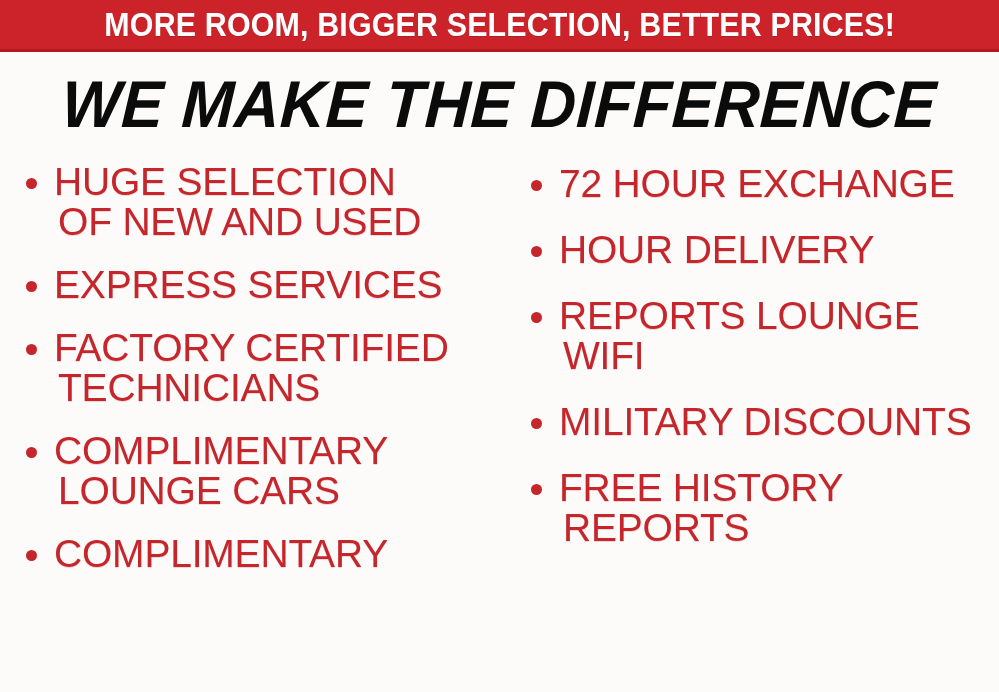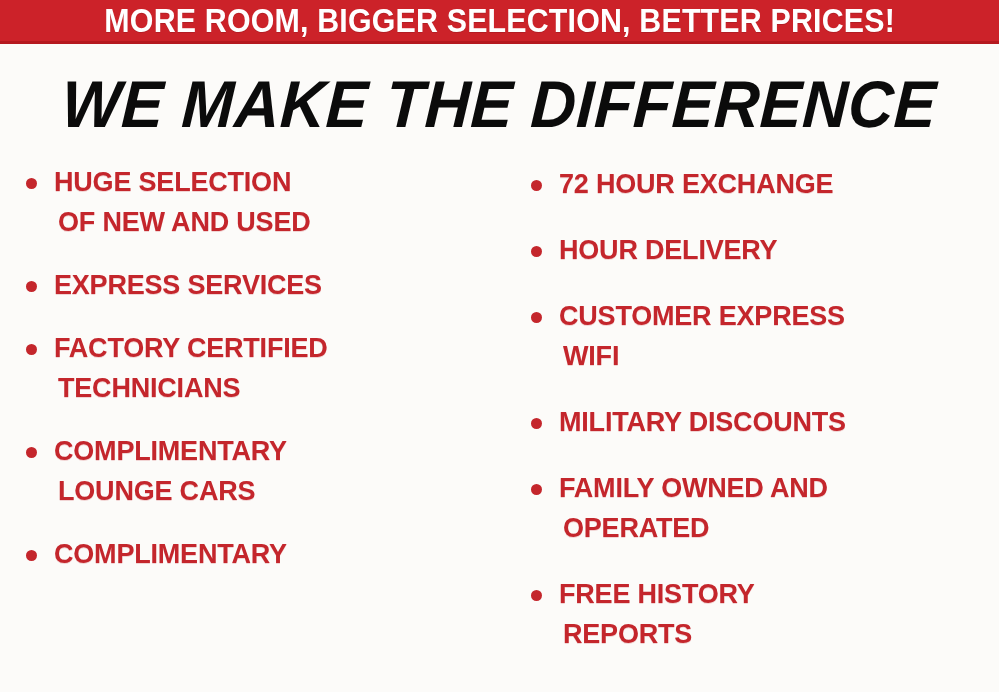--- a/index.html
+++ b/index.html
@@ -17,21 +17,21 @@
     font-family: "Liberation Sans", "DejaVu Sans", sans-serif;
     -webkit-font-smoothing: antialiased;
   }
 
   
   .banner {
     position: absolute;
     left: 0;
     top: 0;
     width: 999px;
-    height: 44px;
+    height: 52px;
     background: #cc2229;
     border-bottom: 3px solid #b5191f;
     box-sizing: border-box;
     display: flex;
     align-items: center;
     justify-content: center;
   }
 
   .banner-text {
     color: #ffffff;
@@ -103,22 +103,22 @@
     margin: 0;
     padding: 0;
   }
 
   .bullet-item {
     position: relative;
     padding-left: 36px;
     margin-bottom: 23px;
     color: #c4262c;
     font-family: "Liberation Sans", "DejaVu Sans", sans-serif;
-    font-weight: bold;
-    font-size: 27px;
+    font-weight: normal;
+    font-size: 39px;
     line-height: 40px;
     letter-spacing: -0.2px;
     text-shadow: 0 1px 0 rgba(196,38,44,0.18);
   }
 
   .bullet-item::before {
     content: "";
     position: absolute;
     left: 8px;
     top: 16px;
@@ -176,29 +176,25 @@
 
     <div class="col col-right">
       <ul class="bullet-list">
         <li class="bullet-item">
           <span>72 HOUR EXCHANGE</span>
         </li>
         <li class="bullet-item">
           <span>HOUR DELIVERY</span>
         </li>
         <li class="bullet-item">
-          <span>CUSTOMER EXPRESS</span>
+          <span>REPORTS LOUNGE</span>
           <span class="line2">WIFI</span>
         </li>
         <li class="bullet-item">
           <span>MILITARY DISCOUNTS</span>
-        </li>
-        <li class="bullet-item">
-          <span>FAMILY OWNED AND</span>
-          <span class="line2">OPERATED</span>
         </li>
         <li class="bullet-item">
           <span>FREE HISTORY</span>
           <span class="line2">REPORTS</span>
         </li>
       </ul>
     </div>
 
   </div>
 </div>

